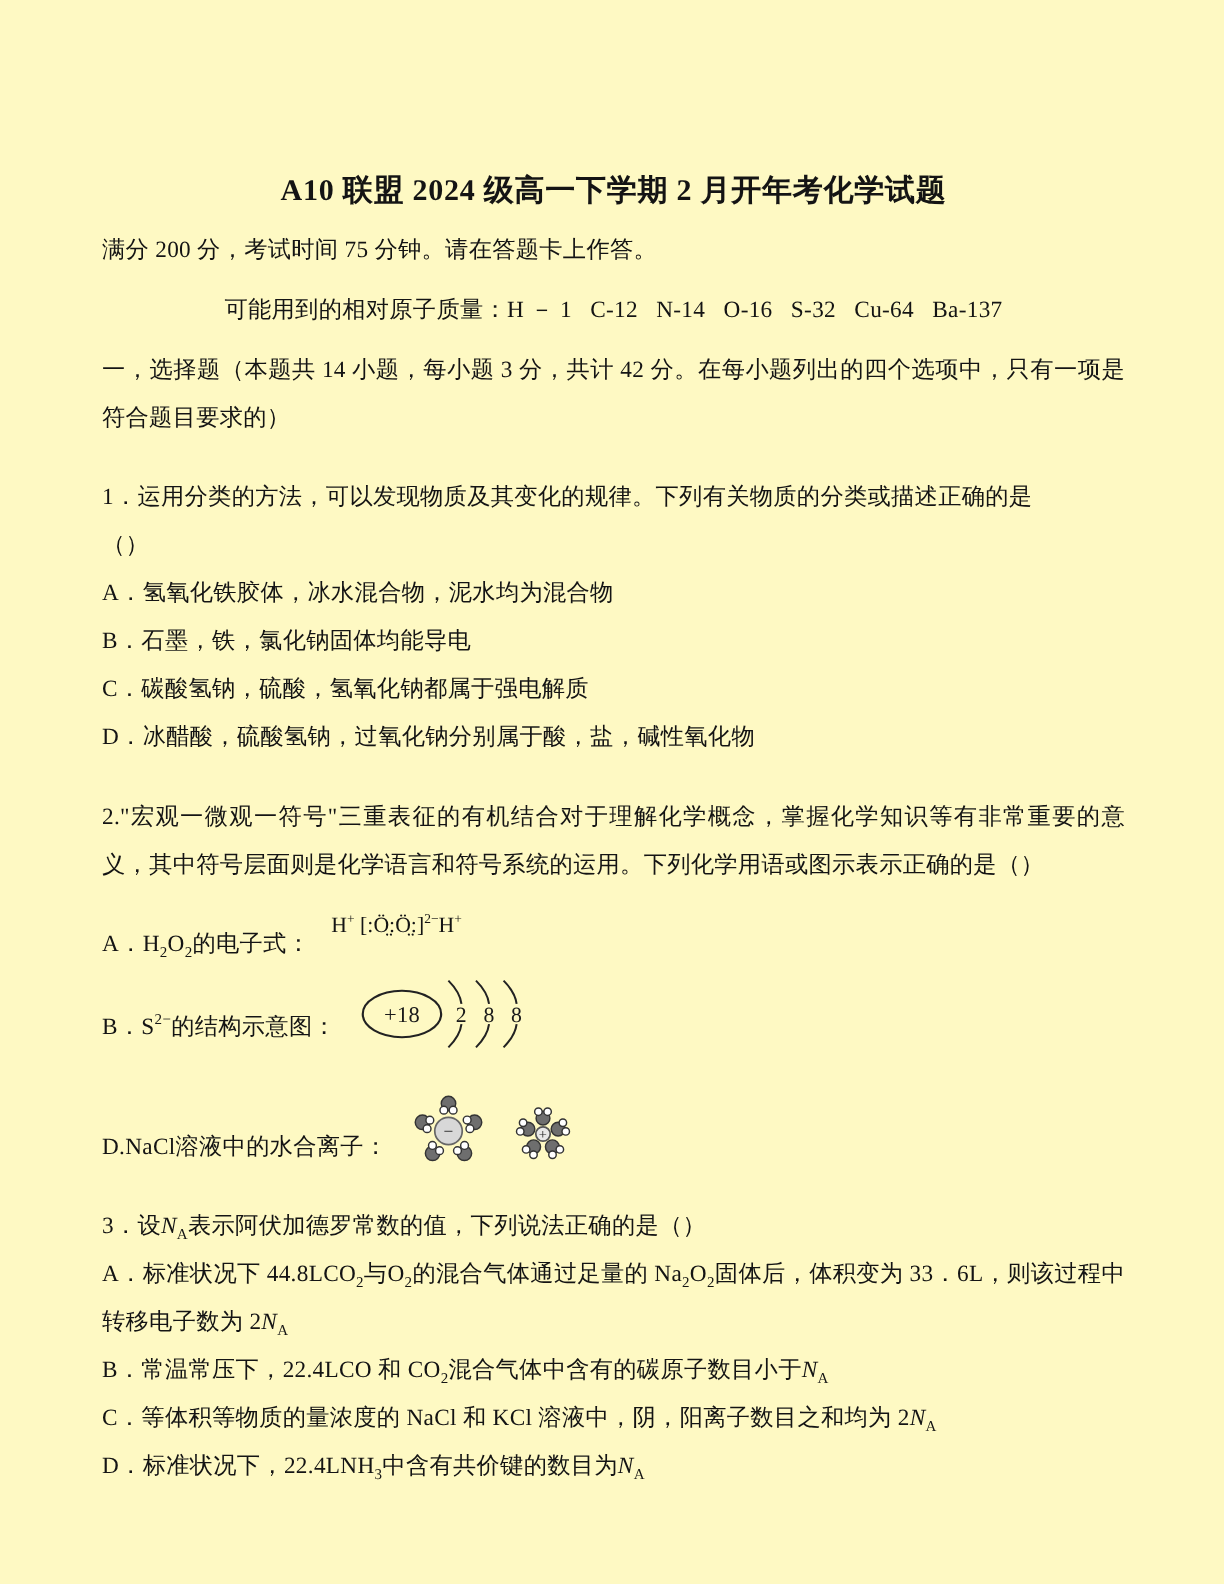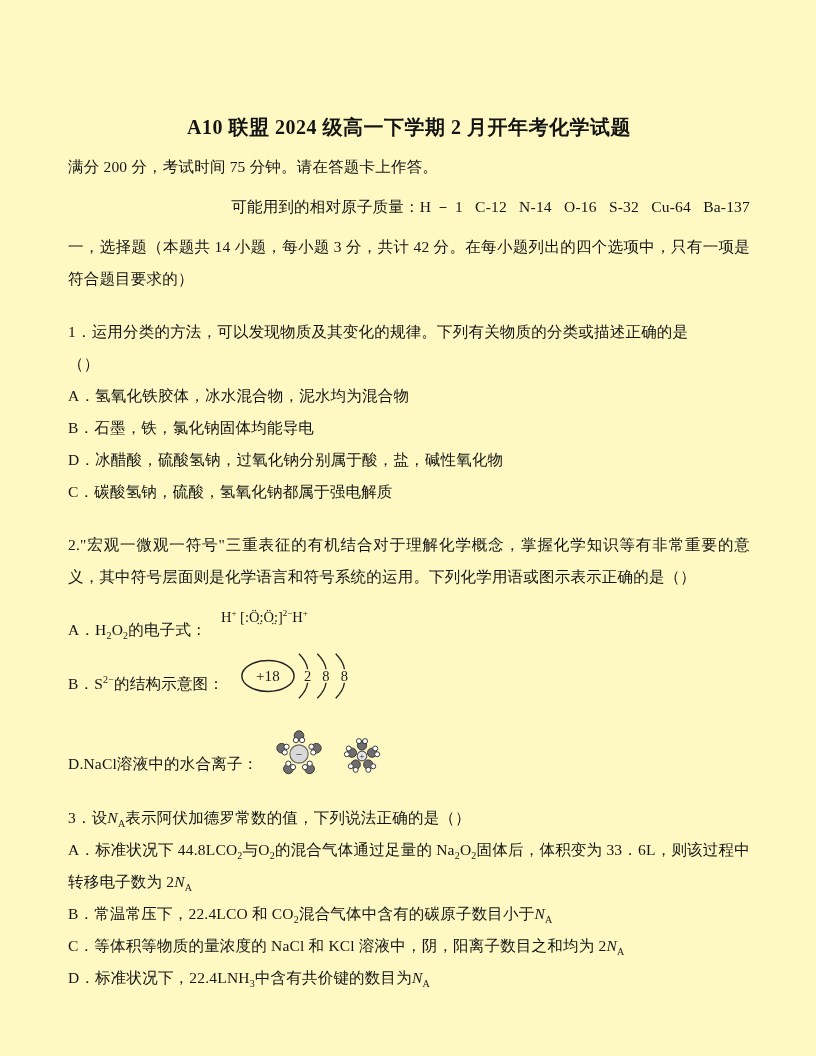--- a/index.html
+++ b/index.html
@@ -7,21 +7,21 @@
     width:816px;height:1056px;box-sizing:border-box;
     padding:112px 66px 0 68px;
     font-family:"Liberation Serif","DejaVu Serif",serif;
     color:#141414;overflow:hidden;background:#fef9c3;
   }
   .title{
     font-size:20px;font-weight:700;text-align:center;
     margin:0 0 9px 0;line-height:30px;letter-spacing:0.5px;
   }
   p{margin:0;font-size:15.5px;line-height:32px;text-align:justify;letter-spacing:0.2px;}
-  p.pre{white-space:pre-wrap;text-align:right;}
+  p.pre{white-space:pre-wrap;text-align:center;}
   .gap-s{margin-top:8px;}
   .gap-m{margin-top:21px;}
   sub,sup{font-size:10px;line-height:0;}
   i{font-style:italic;}
   .fml{
     display:inline-block;vertical-align:13px;font-size:14.5px;
     margin-left:10px;letter-spacing:0;white-space:nowrap;
   }
   .fml sup{font-size:9px;}
   svg{overflow:visible;}
@@ -41,22 +41,22 @@
   <p>满分 200 分，考试时间 75 分钟。请在答题卡上作答。</p>
 
   <p class="pre gap-s">可能用到的相对原子质量：H － 1   C-12   N-14   O-16   S-32   Cu-64   Ba-137</p>
 
   <p class="gap-s">一，选择题（本题共 14 小题，每小题 3 分，共计 42 分。在每小题列出的四个选项中，只有一项是符合题目要求的）</p>
 
   <p class="gap-m">1．运用分类的方法，可以发现物质及其变化的规律。下列有关物质的分类或描述正确的是</p>
   <p>（）</p>
   <p>A．氢氧化铁胶体，冰水混合物，泥水均为混合物</p>
   <p>B．石墨，铁，氯化钠固体均能导电</p>
+  <p>C．碳酸氢钠，硫酸，氢氧化钠都属于强电解质</p>
   <p>D．冰醋酸，硫酸氢钠，过氧化钠分别属于酸，盐，碱性氧化物</p>
-  <p>C．碳酸氢钠，硫酸，氢氧化钠都属于强电解质</p>
 
   <p class="gap-m">2."宏观一微观一符号"三重表征的有机结合对于理解化学概念，掌握化学知识等有非常重要的意义，其中符号层面则是化学语言和符号系统的运用。下列化学用语或图示表示正确的是（）</p>
 
   <p class="gap-s">
     <span>A．H<sub>2</sub>O<sub>2</sub>的电子式：</span>
     <span class="fml">H<sup>+</sup> [:Ö̤:Ö̤:]<sup>2−</sup>H<sup>+</sup></span>
   </p>
 
   <p>
     <span>B．S<sup>2−</sup>的结构示意图：</span>

